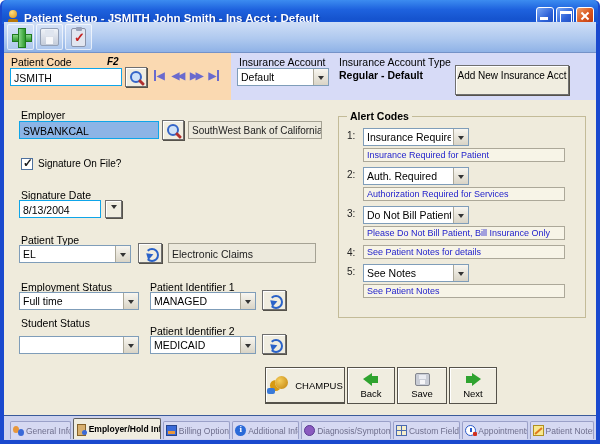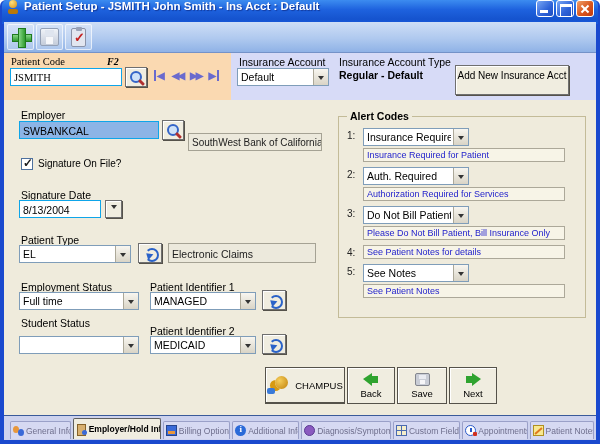--- a/index.html
+++ b/index.html
@@ -5,21 +5,21 @@
   * { box-sizing: border-box; margin: 0; padding: 0; }
   html,body { background:#fff; }
   body { font-family: "Liberation Sans", sans-serif; }
 
   .window { position:relative; width:600px; height:444px; background:#1A49CE;
             border-radius:6px 6px 0 0; overflow:hidden; }
 
   
   .titlebar { position:absolute; top:0; left:2px; right:2px; height:24px;
     background:linear-gradient(180deg,#3C8CF0 0%,#1E62DE 40%,#1553CE 80%,#1A5ADF 100%);
-    border-radius:5px 5px 0 0; display:flex; align-items:flex-start; padding:0 4px; }
+    border-radius:5px 5px 0 0; display:flex; align-items:flex-end; padding:0 4px; }
   .app-icon { width:14px; height:14px; margin-right:4px; position:relative; flex:none; }
   .app-icon::before { content:""; position:absolute; left:3px; top:0; width:8px; height:8px;
     border-radius:50%; background:radial-gradient(circle at 35% 30%,#FFE080,#D89010); }
   .app-icon::after { content:""; position:absolute; left:2px; bottom:0; width:10px; height:5px;
     border-radius:2px; background:#B87808; }
   .title-text { color:#fff; font-weight:bold; font-size:11.5px; text-shadow:1px 1px 1px #12389A;
     white-space:nowrap; overflow:hidden; flex:1; }
   .winbtns { display:flex; gap:2px; flex:none; }
   .wbtn { width:18px; height:17px; border-radius:3px; border:1px solid #fff; position:relative; }
   .wbtn.min, .wbtn.max { background:linear-gradient(135deg,#7AA7F4 0%,#2E62D8 60%,#1E4EC0 100%); }
@@ -52,21 +52,21 @@
   .ic-floppy::before { content:""; position:absolute; top:1px; left:4px; right:4px; height:6px; background:#DFE5EF; }
   .ic-floppy::after { content:""; position:absolute; bottom:1px; left:5px; right:5px; height:7px; background:#F6F7FA; }
   .ic-clip { width:15px; height:19px; background:#E2E6F0; border:1px solid #8A93A9; border-radius:2px; position:relative; }
   .ic-clip::before { content:""; position:absolute; top:-2px; left:4px; width:6px; height:4px;
     background:#99A2B8; border-radius:1px; }
   .ic-clip::after { content:"\2713"; position:absolute; left:2px; top:1px; color:#C42222;
     font-weight:bold; font-size:13px; }
 
   
   .band { position:absolute; left:0; right:0; top:31px; height:47px; }
-  .band-left { position:absolute; left:0; top:0; bottom:0; width:266px; background:#FAD9B1;font-family:Liberation Serif, serif; }
+  .band-left { position:absolute; left:0; top:0; bottom:0; width:266px; background:#FAD9B1; }
   .band-right { position:absolute; left:227px; top:0; bottom:0; right:0; background:#D7DBF7; }
   .lbl { position:absolute; font-size:10.5px; color:#000; white-space:nowrap; }
   .lbl.b { font-weight:bold; }
   .f2 { font-style:italic; font-weight:bold; font-size:10px; }
 
   .tbox { position:absolute; background:#fff; border:1px solid #0ea5e9; height:18px;
     font-size:10.5px; line-height:16px; padding:1px 3px; white-space:nowrap; overflow:hidden; }
   .rbox { position:absolute; background:#ECE9DC; border:1px solid #A5A294; height:18px;
     font-size:10px; line-height:16px; padding:1px 3px; white-space:nowrap; overflow:hidden; color:#222; }
 
@@ -225,21 +225,21 @@
         <span class="lbl b" style="left:108px; top:16px;">Regular - Default</span>
         <span class="push" style="left:224px; top:12px; width:114px; height:30px; font-size:10px; text-align:center; line-height:20px;">Add New Insurance Acct</span>
       </div>
     </div>
 
     <div class="main">
 
       <span class="lbl" style="left:17px; top:9px;">Employer</span>
       <span class="tbox sel" style="left:15px; top:21px; width:140px;">SWBANKCAL</span>
       <span class="push mag" style="left:158px; top:20px;"><span></span></span>
-      <span class="rbox" style="left:184px; top:21px; width:134px;margin-top:12px;">SouthWest Bank of California</span>
+      <span class="rbox" style="left:184px; top:21px; width:134px;">SouthWest Bank of California</span>
 
       <span class="cb" style="left:17px; top:58px;"></span>
       <span class="lbl" style="left:34px; top:58px; font-size:10px;">Signature On File?</span>
 
       <span class="lbl" style="left:17px; top:89px;">Signature Date</span>
       <span class="tbox" style="left:15px; top:100px; width:82px;">8/13/2004</span>
       <span class="push dd-btn" style="left:101px; top:100px;"></span>
 
       <span class="lbl" style="left:17px; top:134px;">Patient Type</span>
       <span class="combo" style="left:15px; top:145px; width:112px;">

